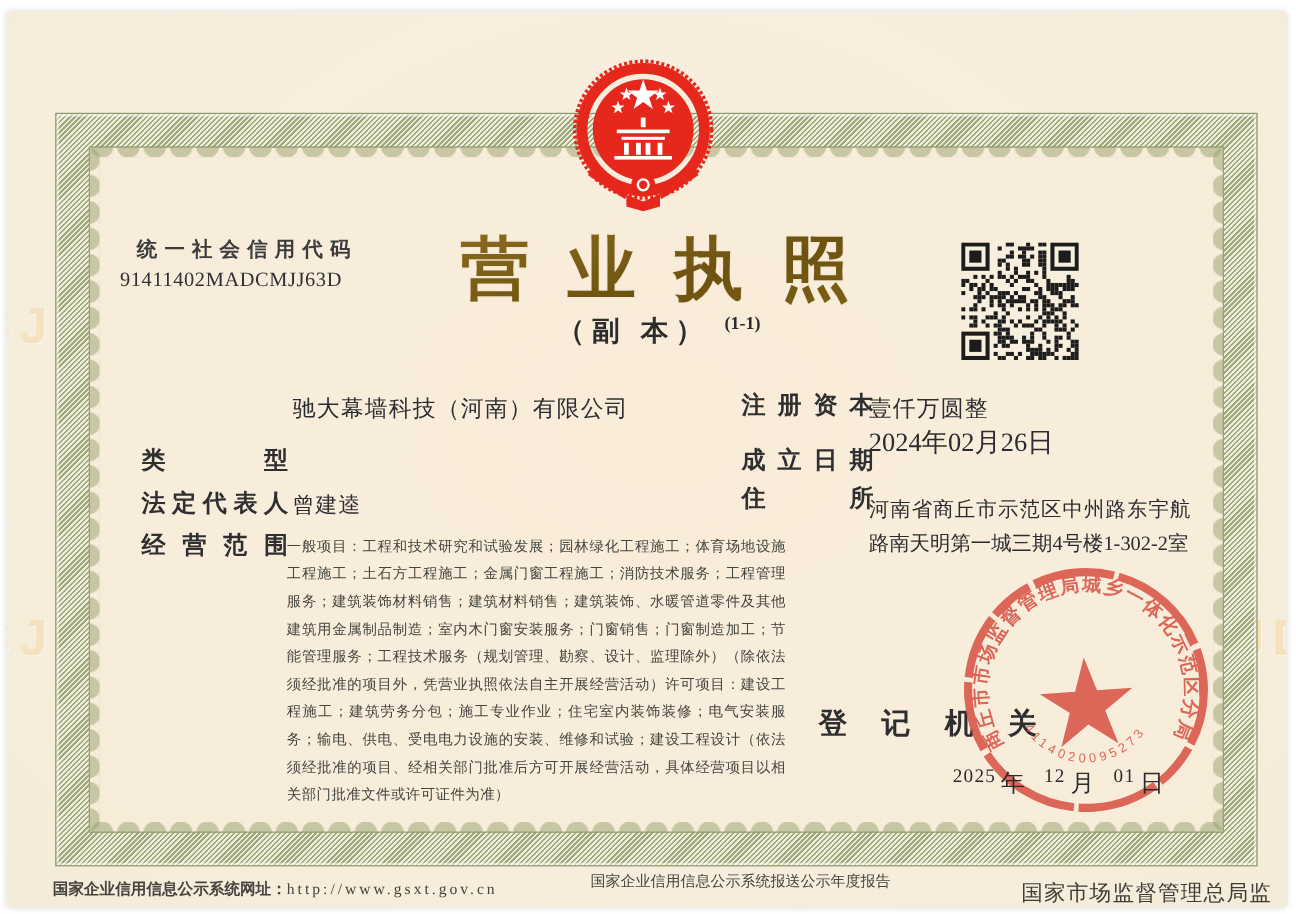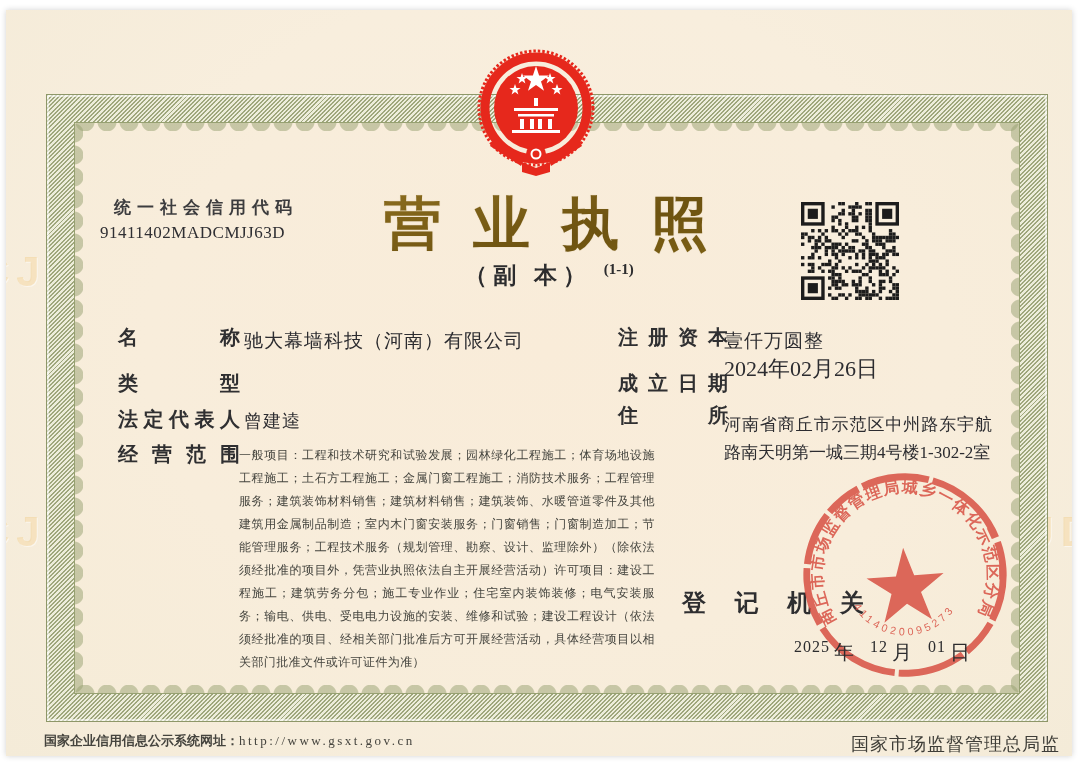--- a/index.html
+++ b/index.html
@@ -476,21 +476,20 @@
         <rect x="2" y="2" width="3" height="3" fill="#1c1c1c"></rect>
         <rect x="22" y="0" width="7" height="7" fill="#1c1c1c"></rect>
         <rect x="23" y="1" width="5" height="5" fill="#f8eedd"></rect>
         <rect x="24" y="2" width="3" height="3" fill="#1c1c1c"></rect>
         <rect x="0" y="22" width="7" height="7" fill="#1c1c1c"></rect>
         <rect x="1" y="23" width="5" height="5" fill="#f8eedd"></rect>
         <rect x="2" y="24" width="3" height="3" fill="#1c1c1c"></rect>
       </svg>
   </div>
 
-  <div class="flabel l-name">名称</div>
   <div class="fvalue v-name">驰大幕墙科技（河南）有限公司</div>
 
   <div class="flabel l-type">类型</div>
 
   <div class="flabel l-legal">法定代表人</div>
   <div class="fvalue v-legal">曾建逵</div>
 
   <div class="flabel l-scope">经营范围</div>
   <div class="fvalue v-scope">一般项目：工程和技术研究和试验发展；园林绿化工程施工；体育场地设施工程施工；土石方工程施工；金属门窗工程施工；消防技术服务；工程管理服务；建筑装饰材料销售；建筑材料销售；建筑装饰、水暖管道零件及其他建筑用金属制品制造；室内木门窗安装服务；门窗销售；门窗制造加工；节能管理服务；工程技术服务（规划管理、勘察、设计、监理除外）（除依法须经批准的项目外，凭营业执照依法自主开展经营活动）许可项目：建设工程施工；建筑劳务分包；施工专业作业；住宅室内装饰装修；电气安装服务；输电、供电、受电电力设施的安装、维修和试验；建设工程设计（依法须经批准的项目、经相关部门批准后方可开展经营活动，具体经营项目以相关部门批准文件或许可证件为准）</div>
 
@@ -521,16 +520,17 @@
   </svg>
 
   <div class="date-line">
     <span class="num">2025</span><span class="unit">年</span><span class="num">12</span><span class="unit">月</span><span class="num">01</span><span class="unit" style="margin-right:0">日</span>
   </div>
 
   <div class="footer-left">
     <span>国家企业信用信息公示系统网址：</span><span class="url">http://www.gsxt.gov.cn</span>
   </div>
   <div class="footer-mid">
+    <div>国家企业信用信息公示系统报送公示年度报告</div>
   </div>
   <div class="footer-right">国家市场监督管理总局监制</div>
 
 </div>
 
 </body></html>

